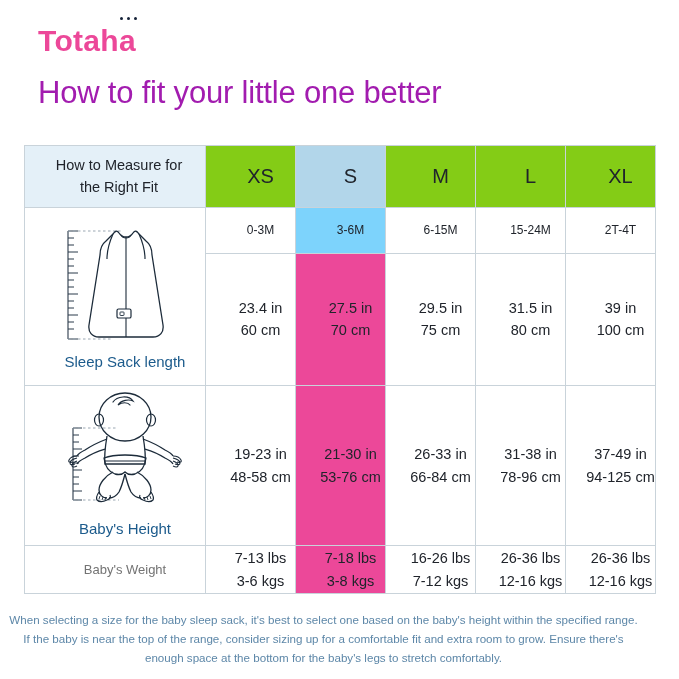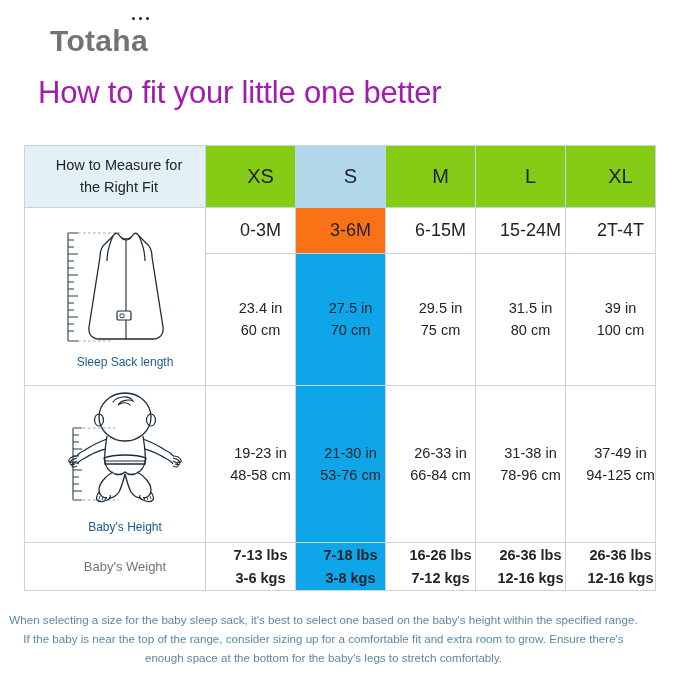--- a/index.html
+++ b/index.html
@@ -9,25 +9,25 @@
     height: 679px;
     background: #ffffff;
     font-family: "Liberation Sans", sans-serif;
     overflow: hidden;
     position: relative;
   }
 
   
   .brand {
     position: absolute;
-    left: 50px;
+    left: 38px;
     top: 26px;
     font-size: 30px;
     font-weight: 700;
-    color: #737373;
+    color: #ec4899;
     letter-spacing: 0.3px;
     line-height: 1;
   }
   .brand .umlaut-wrap {
     position: relative;
     display: inline-block;
   }
   .brand .umlaut-dots {
     position: absolute;
     top: -9px;
@@ -90,53 +90,53 @@
   .hdr-size {
     background: #84cc16;
     color: #20242b;
     font-size: 20px;
     height: 62px;
   }
   .hdr-size.hl { background: #b2d6ea; }
 
   
   .age-cell {
-    font-size: 18px;
+    font-size: 12px;
     color: #20242b;
     height: 45px;
   }
-  .age-cell.hl { background: #f97316; }
+  .age-cell.hl { background: #7dd3fc; }
 
   
   .data-cell {
     font-size: 14.5px;
     color: #20242b;
     line-height: 1.55;
     height: 130px;
   }
-  .data-cell.hl { background: #0ea5e9; }
-  .data-cell.wt { height: 48px; font-weight: bold; }
+  .data-cell.hl { background: #ec4899; }
+  .data-cell.wt { height: 48px; }
 
   
   .illus-cell {
     padding: 6px 0 8px 0;
     vertical-align: middle;
   }
   .illus-cell.sack { height: 178px; }
   .illus-cell.baby { height: 157px; }
 
   .illus-inner {
     display: flex;
     flex-direction: column;
     align-items: center;
     justify-content: center;
   }
   .caption {
     color: #1c5b8c;
-    font-size: 12px;
+    font-size: 15px;
     margin-top: 4px;
   }
 
   .row-label {
     color: #737373;
     font-size: 13px;
   }
 
   
   .footnote {

